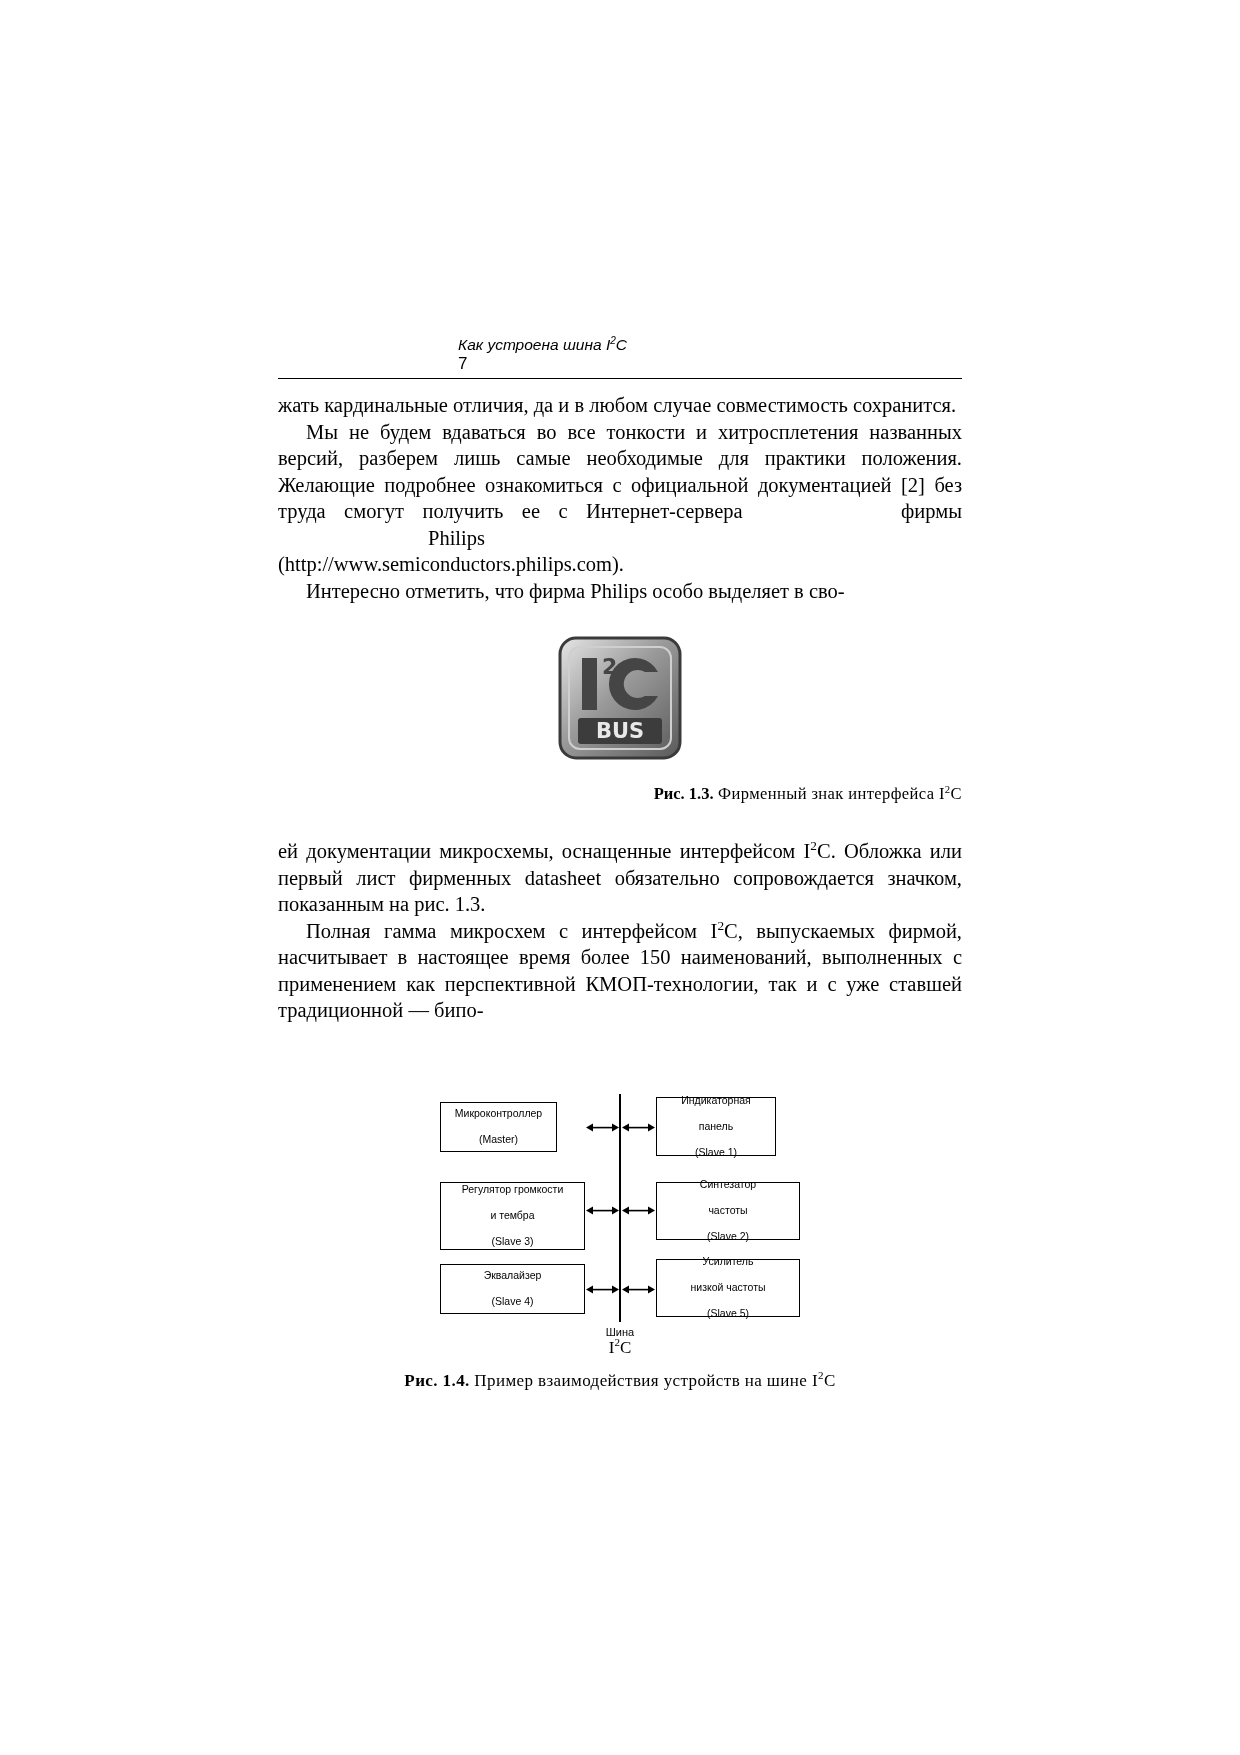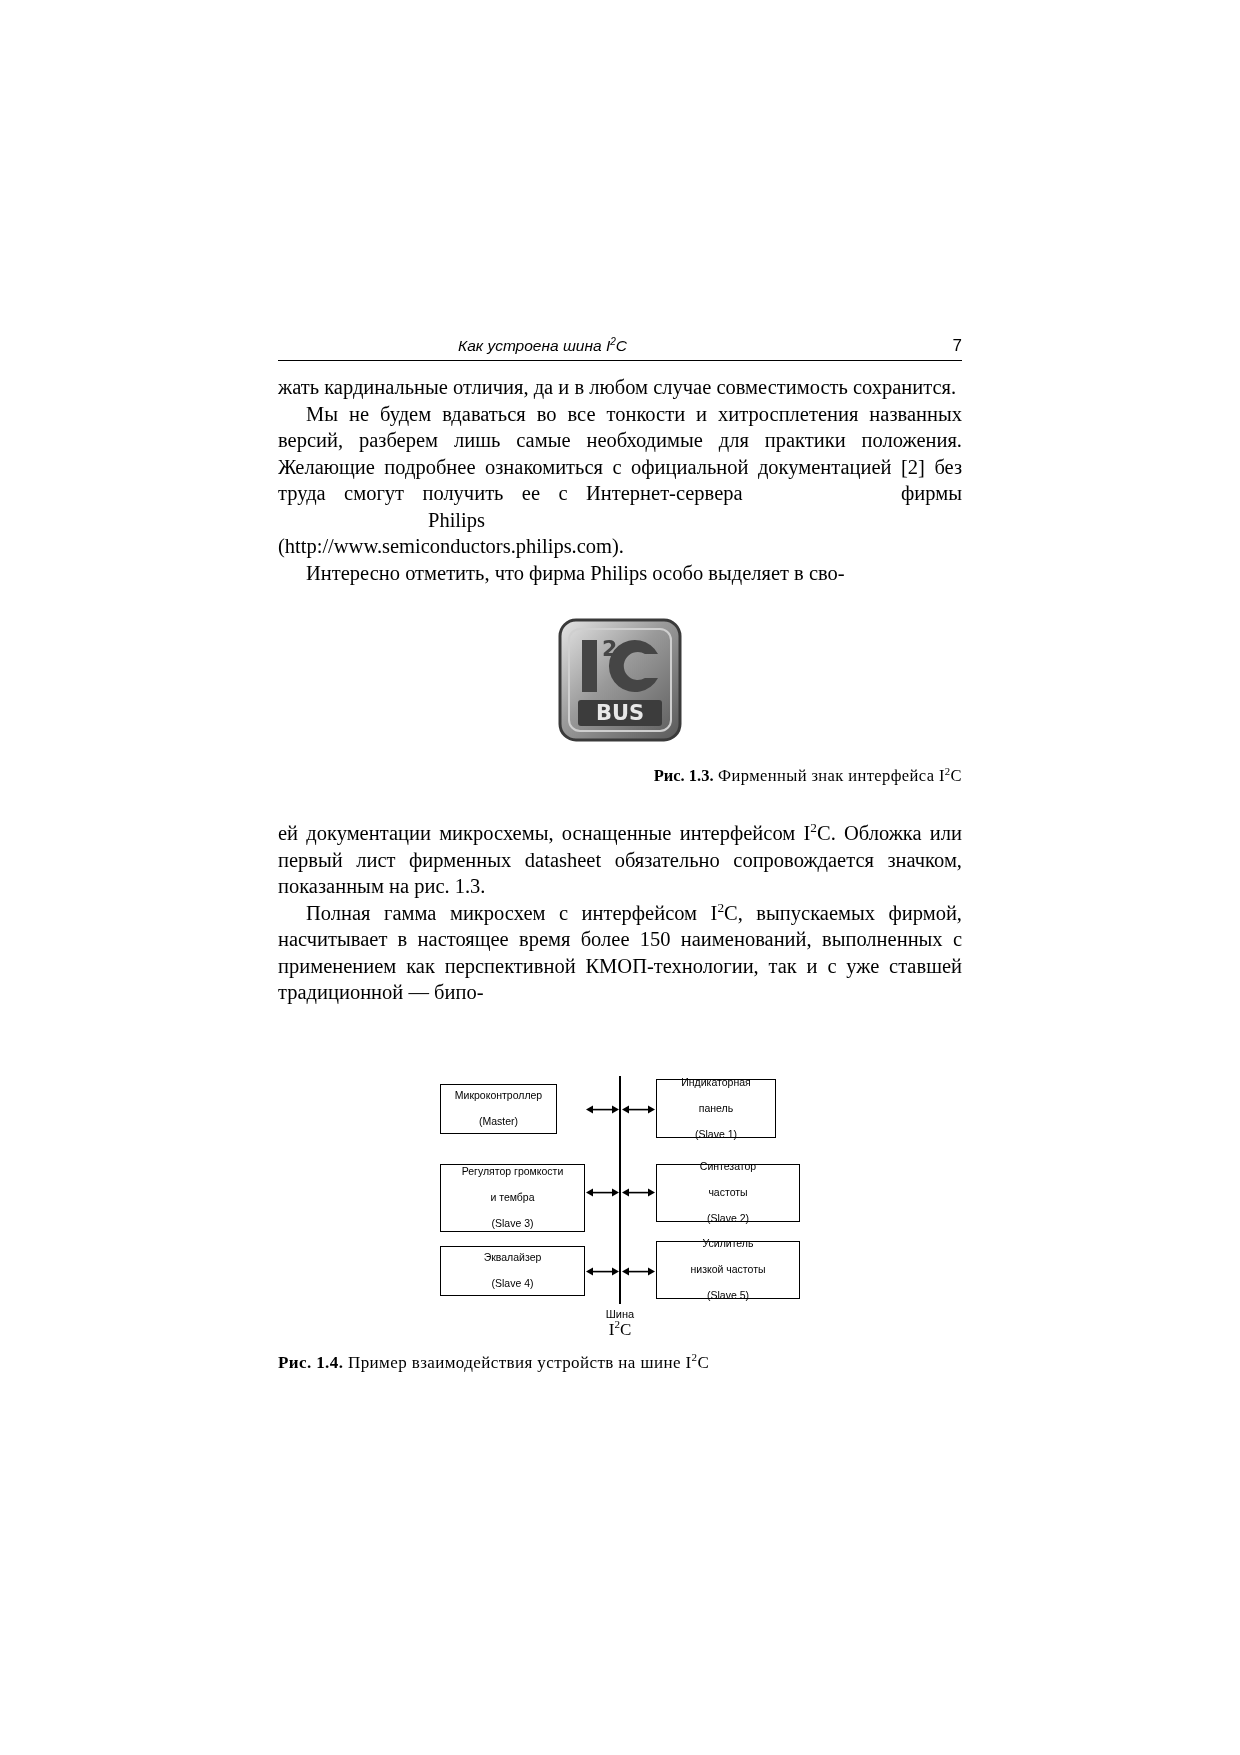--- a/index.html
+++ b/index.html
@@ -23,20 +23,21 @@
   }
   
   .header-row {
     display: flex;
     justify-content: space-between;
     align-items: baseline;
     font-family: "Liberation Sans", sans-serif;
     font-style: italic;
     font-size: 15.5px;
     padding-bottom: 4px;
+    flex-direction: column;
   }
   .header-title {
     margin-left: 180px;
     white-space: nowrap;
   }
   .header-page {
     font-style: normal;
     font-size: 17px;
   }
   .header-rule {
@@ -122,20 +123,21 @@
     font-family: "Liberation Sans", sans-serif;
     font-size: 11px;
   }
   .bus-label .i2c {
     font-family: "Liberation Serif", serif;
     font-size: 17px;
     margin-top: 2px;
   }
   .cap14 {
     margin-top: 42px;
+    text-align: center;
     font-size: 17px;
     letter-spacing: 0.4px;
   }
 </style>
 </head>
 <body>
 
 <div class="page">
 
   <div class="header-row">

